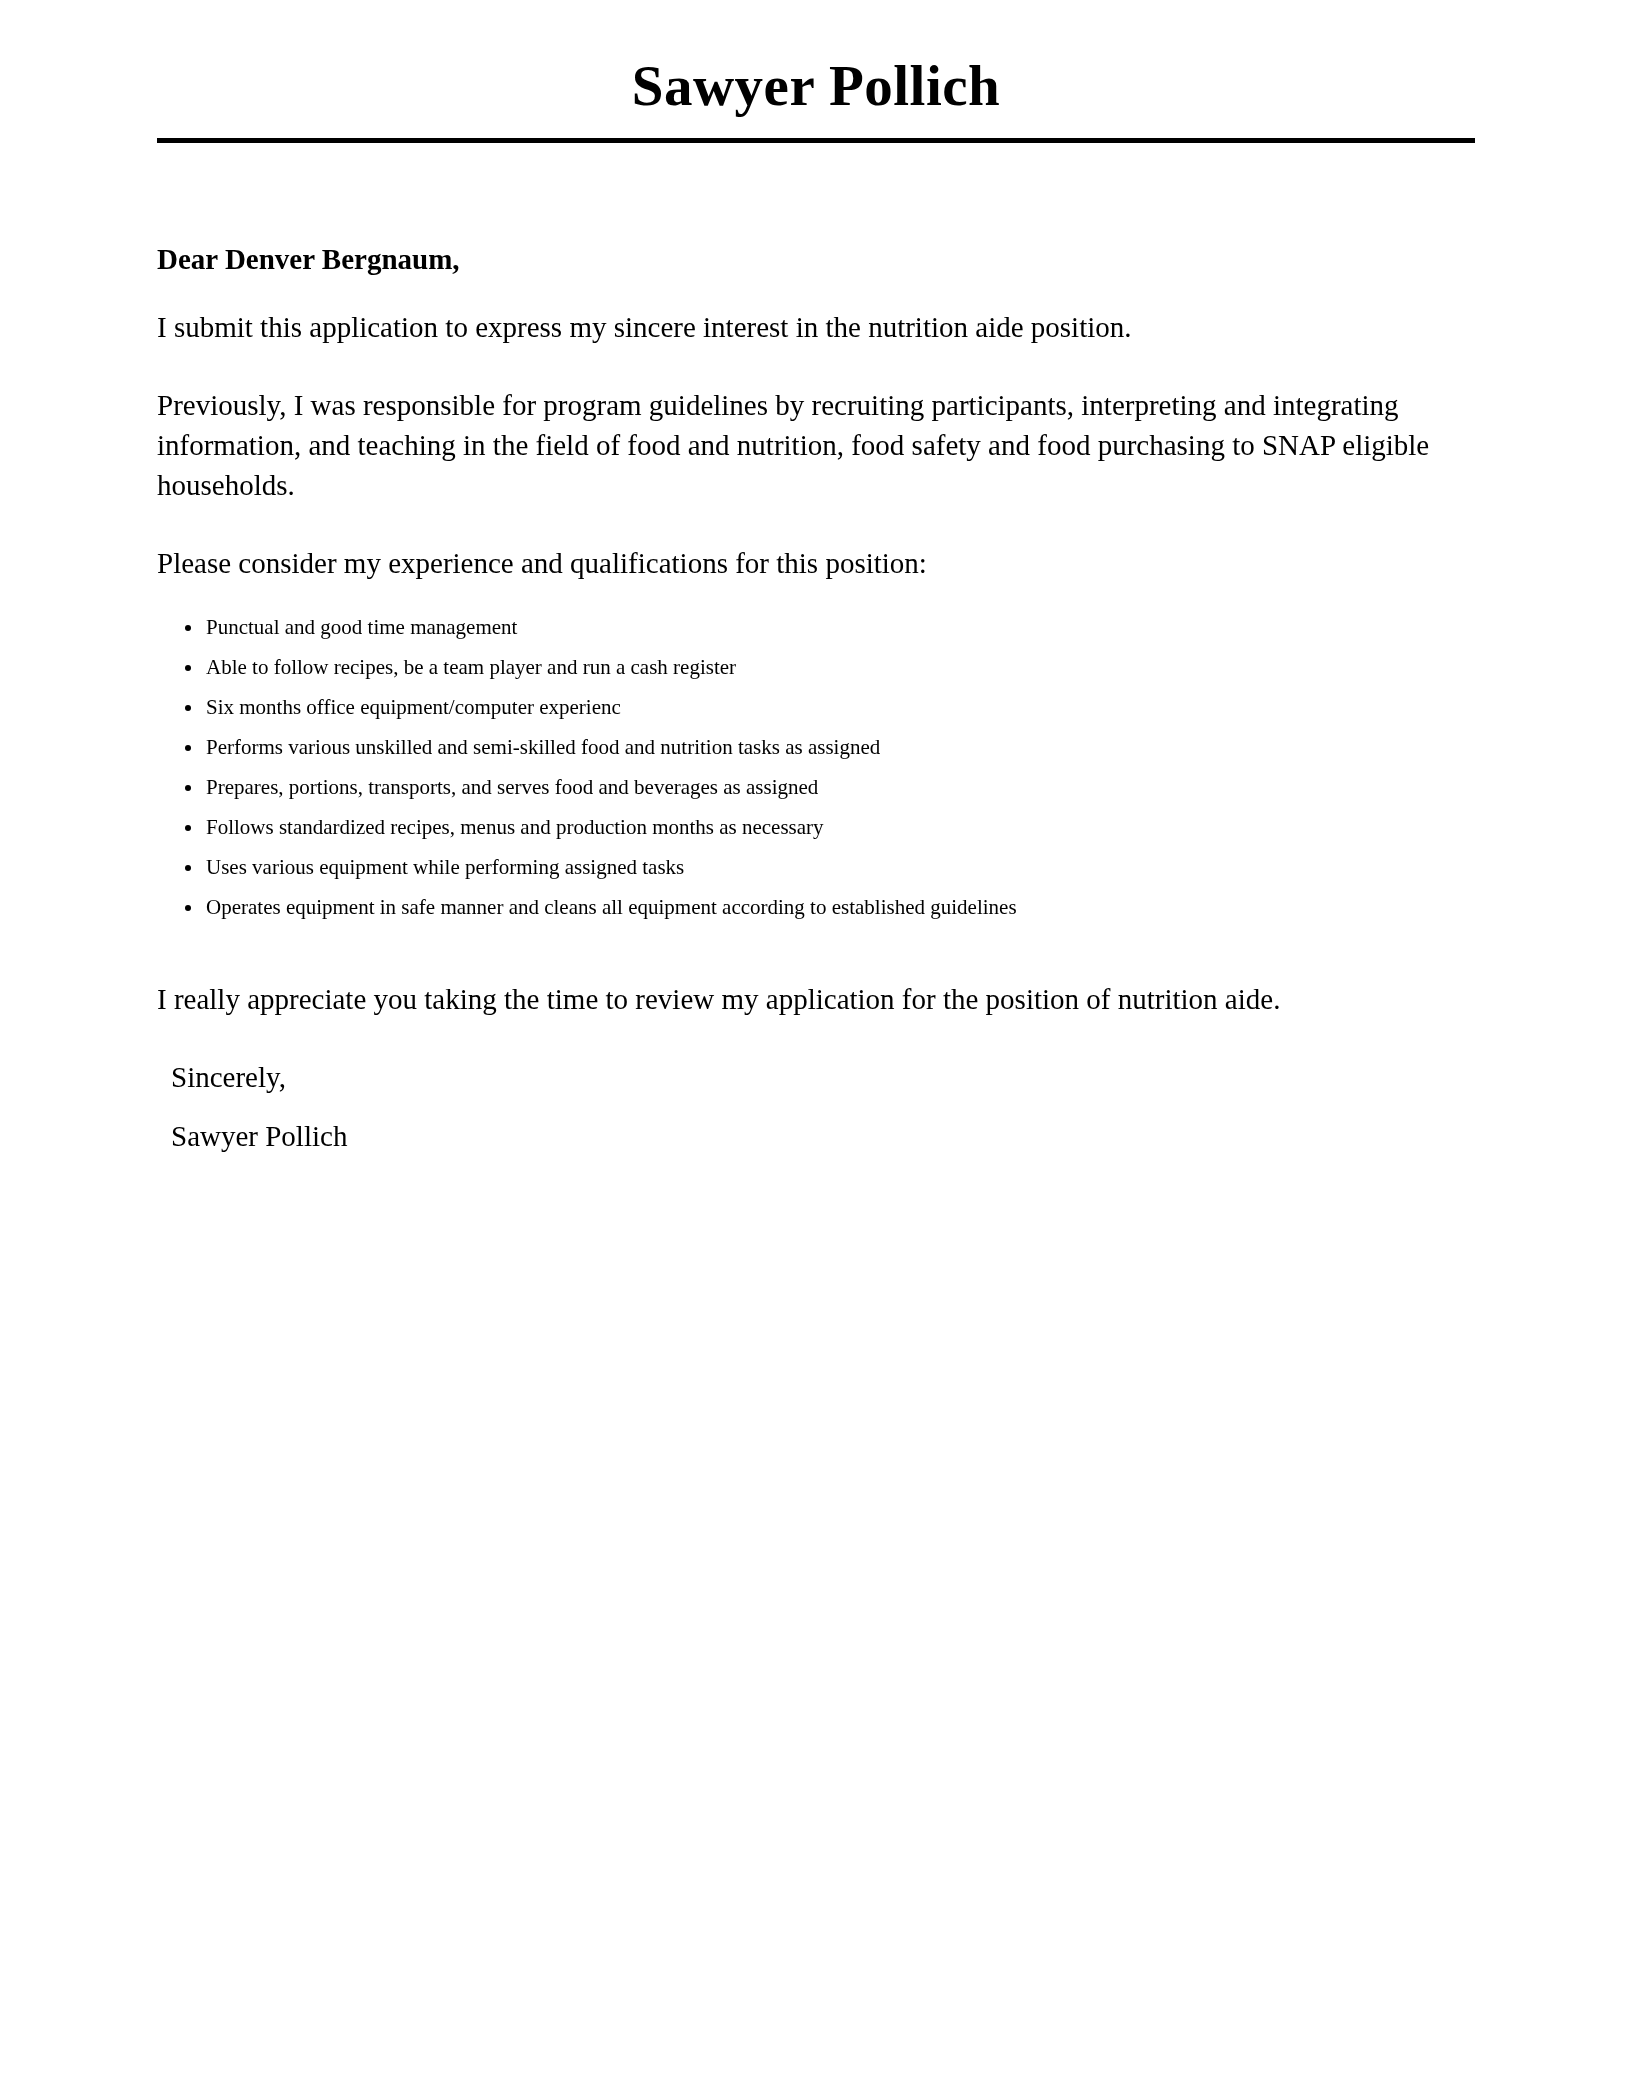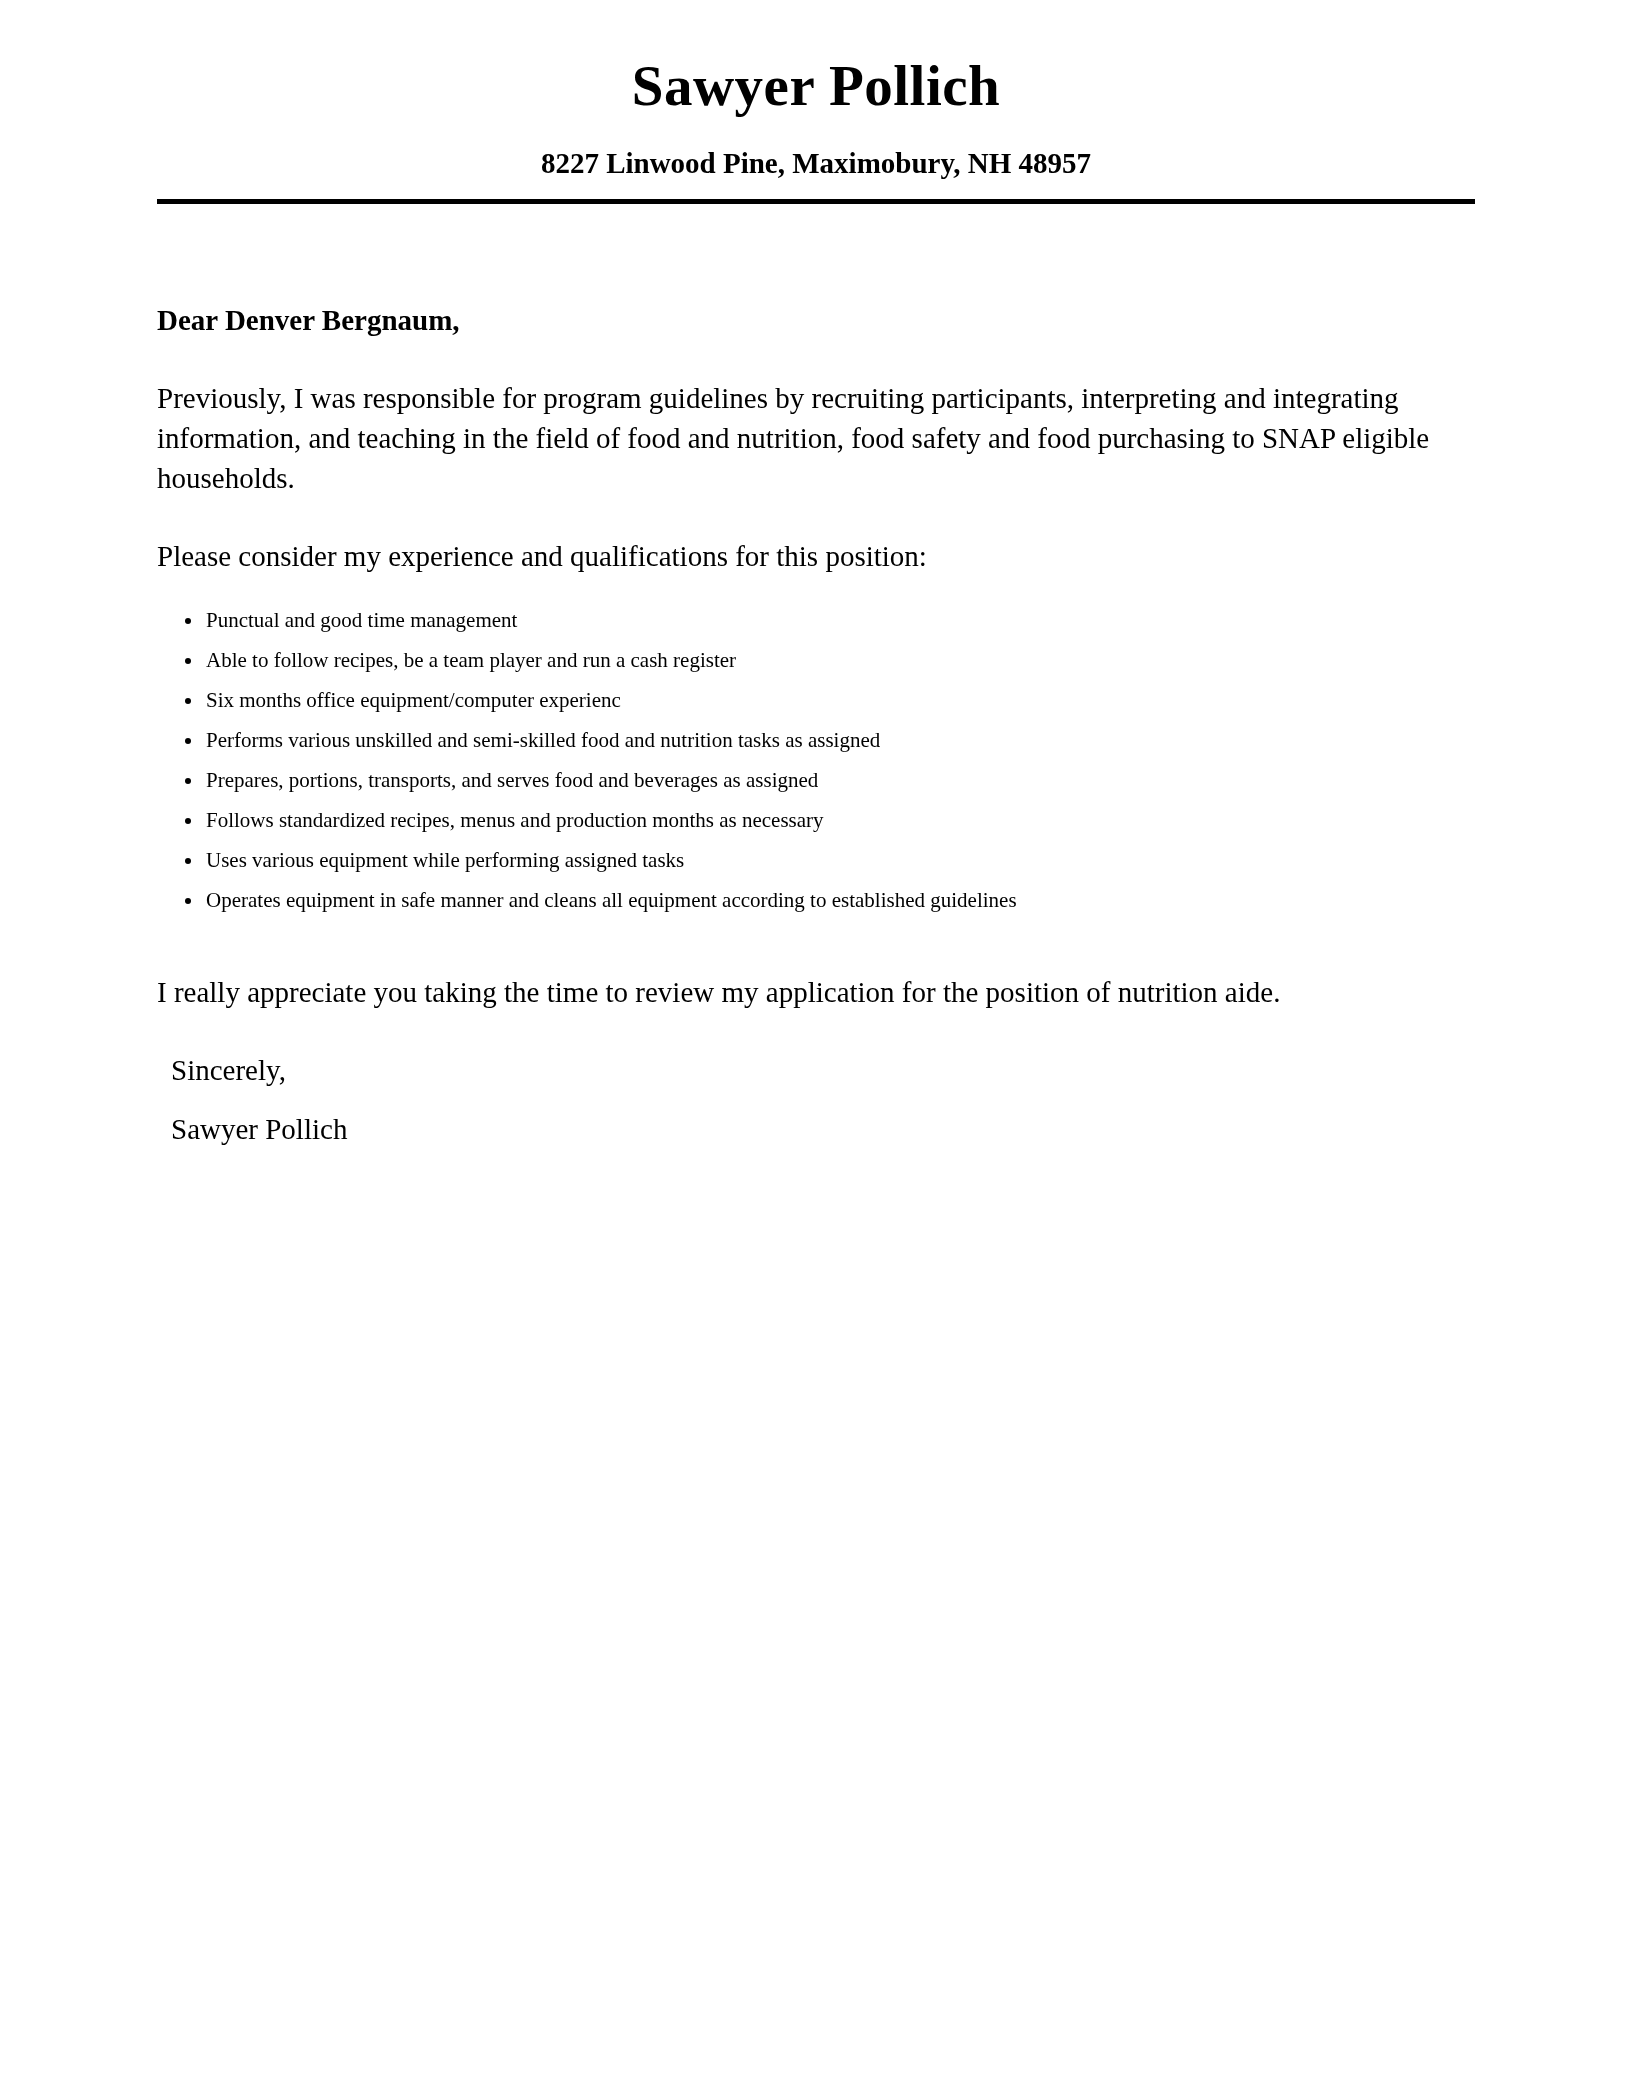--- a/index.html
+++ b/index.html
@@ -70,28 +70,28 @@
   }
   .signoff-block div { margin: 14px; }
 </style>
 </head>
 <body>
 
 <div class="page">
 
   <div class="doc-header">
     <h1 class="doc-title">Sawyer Pollich</h1>
-    <div class="doc-address">8227 Linwood Pine, Maximobury, NH 48957</div>
     <hr class="header-rule">
   </div>
 
   <div class="body-text">
 
     <div class="salutation">Dear Denver Bergnaum,</div>
 
+    <p class="para">I submit this application to express my sincere interest in the nutrition aide position.</p>
 
     <p class="para-gap">Previously, I was responsible for program guidelines by recruiting participants, interpreting and integrating information, and teaching in the field of food and nutrition, food safety and food purchasing to SNAP eligible households.</p>
 
     <p class="para-gap">Please consider my experience and qualifications for this position:</p>
 
     <ul class="qual-list">
       <li>Punctual and good time management</li>
       <li>Able to follow recipes, be a team player and run a cash register</li>
       <li>Six months office equipment/computer experienc</li>
       <li>Performs various unskilled and semi-skilled food and nutrition tasks as assigned</li>

